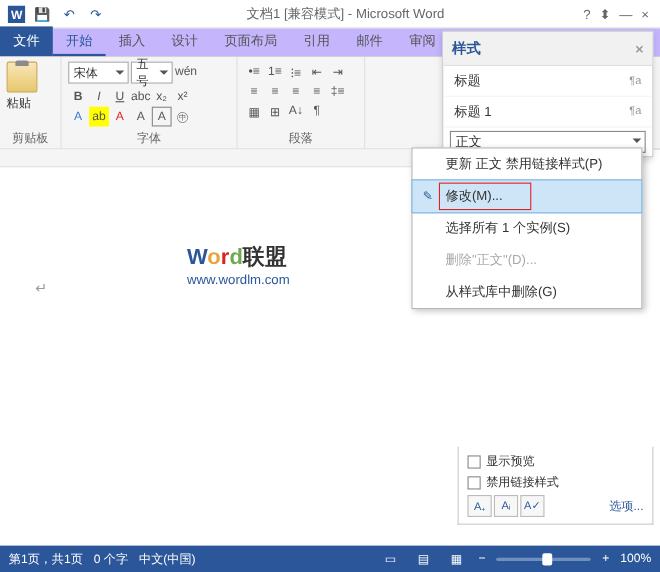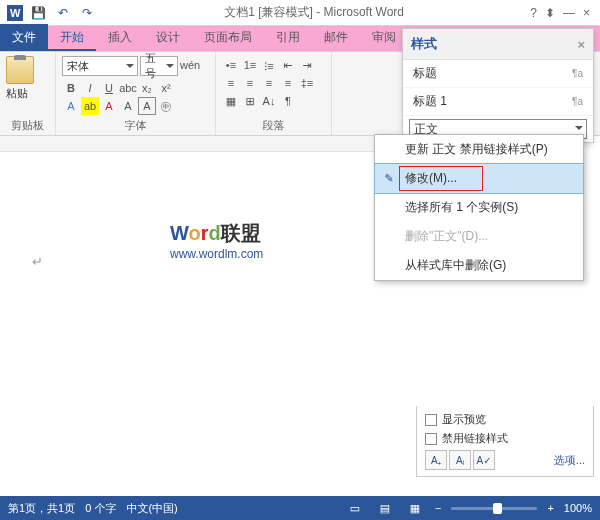--- a/index.html
+++ b/index.html
@@ -2,36 +2,36 @@
 <html><head>
 <meta charset="utf-8">
 <style>
 *{box-sizing:border-box;margin:0;padding:0;font-family:"Microsoft YaHei","Segoe UI",sans-serif;-webkit-font-smoothing:antialiased}
 body{width:600px;height:520px;overflow:hidden;background:#fff;position:relative;font-size:12px;color:#333}
 .titlebar{height:26px;background:#fff;border-bottom:1px solid #d4d4d4;display:flex;align-items:center;padding:0 4px}
 .qat{display:flex;gap:2px;align-items:center}
 .qat-btn{width:22px;height:20px;display:flex;align-items:center;justify-content:center;color:#2b579a}
 .title-text{flex:1;text-align:center;font-size:12px;color:#666}
 .win-controls{display:flex;gap:8px;padding-right:6px;color:#666}
-.tabs{height:26px;background:#f9a8d4;display:flex;align-items:end;border-bottom:1px solid #d4d4d4}
+.tabs{height:26px;background:#c4b5fd;display:flex;align-items:end;border-bottom:1px solid #d4d4d4}
 .tab{padding:5px 12px 5px;font-size:12px;color:#555;cursor:pointer}
 .tab.file{background:#2b579a;color:#fff}
 .tab.active{color:#2b579a;border-bottom:2px solid #2b579a;padding-bottom:3px}
 .ribbon{height:84px;background:#f5f5f5;border-bottom:1px solid #d4d4d4;display:flex;position:relative}
 .ribbon-group{border-right:1px solid #e0e0e0;padding:4px 6px 2px;display:flex;flex-direction:column;justify-content:space-between}
 .group-label{text-align:center;font-size:11px;color:#666;padding-top:1px}
 .clipboard{width:56px}
 .clip-main{display:flex;flex-direction:column;}
 .paste-ico{width:28px;height:28px;background:linear-gradient(#f9e6b8,#e6c86e);border:1px solid #c9a44a;border-radius:2px;margin-bottom:2px;position:relative}
 .paste-ico:before{content:"";position:absolute;top:-2px;left:7px;width:12px;height:5px;background:#8a8a8a;border-radius:2px 2px 0 0}
 .font-group{width:160px}
 .fg-row1{display:flex;gap:2px;margin-bottom:3px}
 .combo{background:#fff;border:1px solid #aaa;height:20px;display:flex;align-items:center;padding:0 14px 0 4px;font-size:11px;position:relative}
 .combo:after{content:"";position:absolute;right:3px;top:7px;border:4px solid transparent;border-top-color:#555}
-.font-name{width:76px}
+.font-name{width:55px}
 .font-size{width:38px}
 .btn-row{display:flex;gap:1px}
 .ico-btn{min-width:18px;height:18px;display:flex;align-items:center;justify-content:center;font-size:11px;color:#555}
 .para-group{width:116px}
 .styles-pane{position:absolute;right:6px;top:28px;width:192px;background:#fff;border:1px solid #c9c9c9;box-shadow:0 2px 6px rgba(0,0,0,.15);z-index:3}
 .sp-title{background:#f1f1f1;padding:6px 8px;font-size:13px;color:#2b579a;font-weight:600;border-bottom:1px solid #e0e0e0;display:flex;justify-content:space-between;align-items:center}
 .sp-title .x{color:#999}
 .sp-item{padding:5px 10px;font-size:12px;display:flex;justify-content:space-between;align-items:center;border-bottom:1px solid #f4f4f4}
 .sp-para{color:#999;font-size:10px}
 .sp-combo{margin:3px 6px;border:1px solid #888;height:20px;display:flex;align-items:center;padding:0 4px;position:relative}

